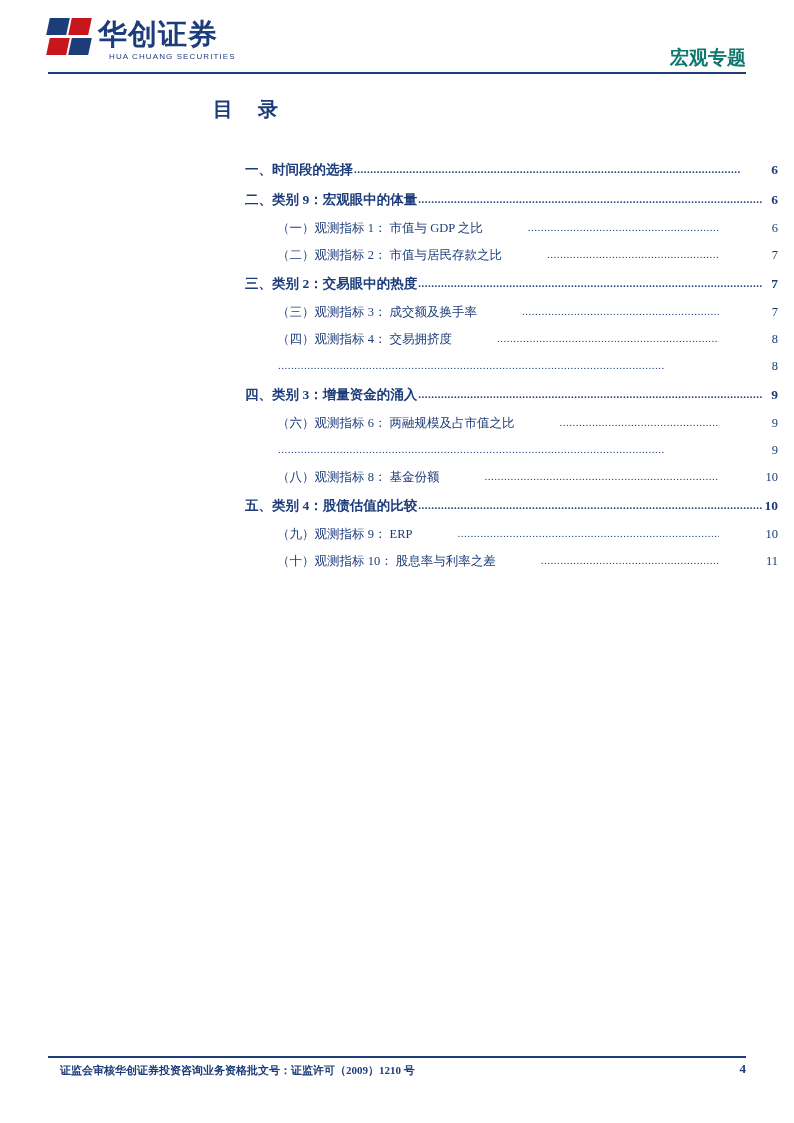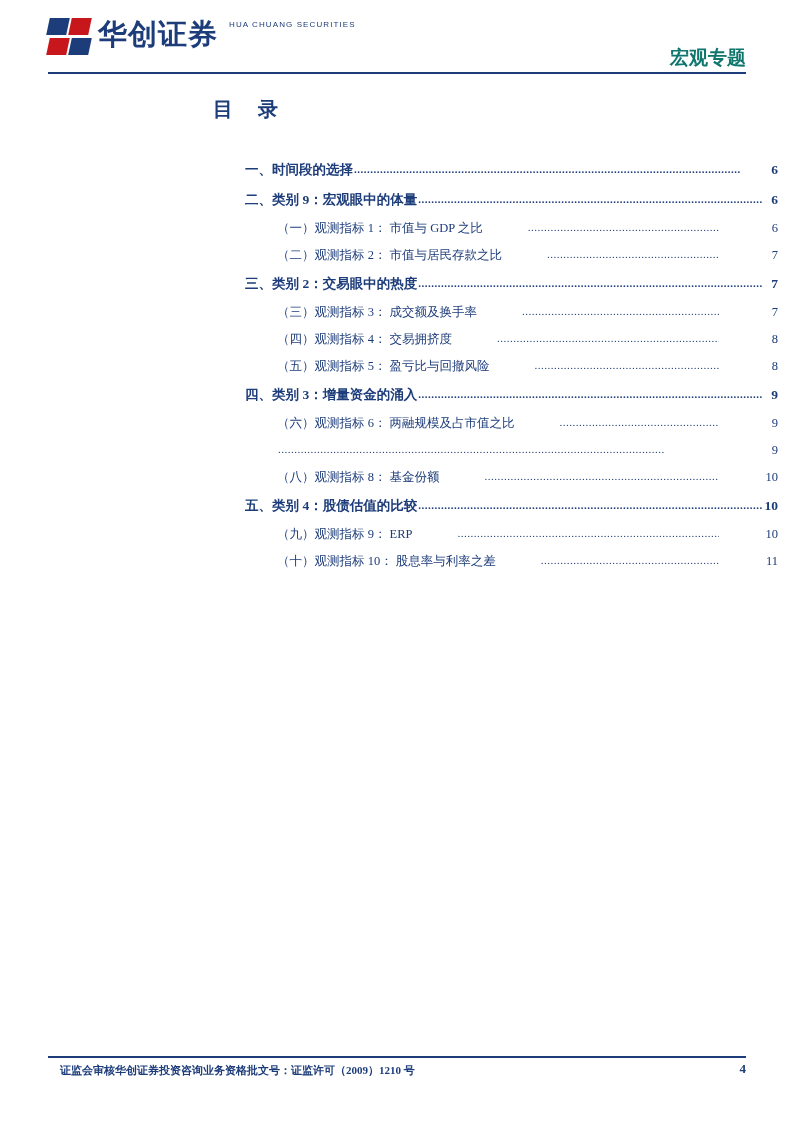--- a/index.html
+++ b/index.html
@@ -52,21 +52,21 @@
   .logo-mark .bar {
     position: absolute;
     background: #1d3c7a;
   }
   .logo-mark .b1 { left: 0; top: 0; width: 20px; height: 17px; transform: skewX(-12deg); }
   .logo-mark .b2 { left: 22px; top: 0; width: 20px; height: 17px; background: #c8161d; transform: skewX(-12deg); }
   .logo-mark .b3 { left: 0; top: 20px; width: 20px; height: 17px; background: #c8161d; transform: skewX(-12deg); }
   .logo-mark .b4 { left: 22px; top: 20px; width: 20px; height: 17px; transform: skewX(-12deg); }
   .logo-text {
     display: flex;
-    flex-direction: row;
+    flex-direction: column;
   }
   .logo-cn {
     font-family: "Liberation Serif", "DejaVu Serif", serif;
     font-size: 29px;
     font-weight: bold;
     color: #1d3c7a;
     letter-spacing: 1px;
     line-height: 32px;
   }
   .logo-en {
@@ -233,21 +233,20 @@
         <span class="label">（三）观测指标 3： 成交额及换手率</span>
         <span class="dots">.......................................................................................................................</span>
         <span class="page-no">7</span>
       </div>
       <div class="toc-row level2">
         <span class="label">（四）观测指标 4： 交易拥挤度</span>
         <span class="dots">.......................................................................................................................</span>
         <span class="page-no">8</span>
       </div>
       <div class="toc-row level2">
-        <span class="label">（五）观测指标 5： 盈亏比与回撤风险</span>
         <span class="dots">.......................................................................................................................</span>
         <span class="page-no">8</span>
       </div>
       <div class="toc-row level1">
         <span class="label">四、类别 3：增量资金的涌入</span>
         <span class="dots">.......................................................................................................................</span>
         <span class="page-no">9</span>
       </div>
       <div class="toc-row level2">
         <span class="label">（六）观测指标 6： 两融规模及占市值之比</span>

